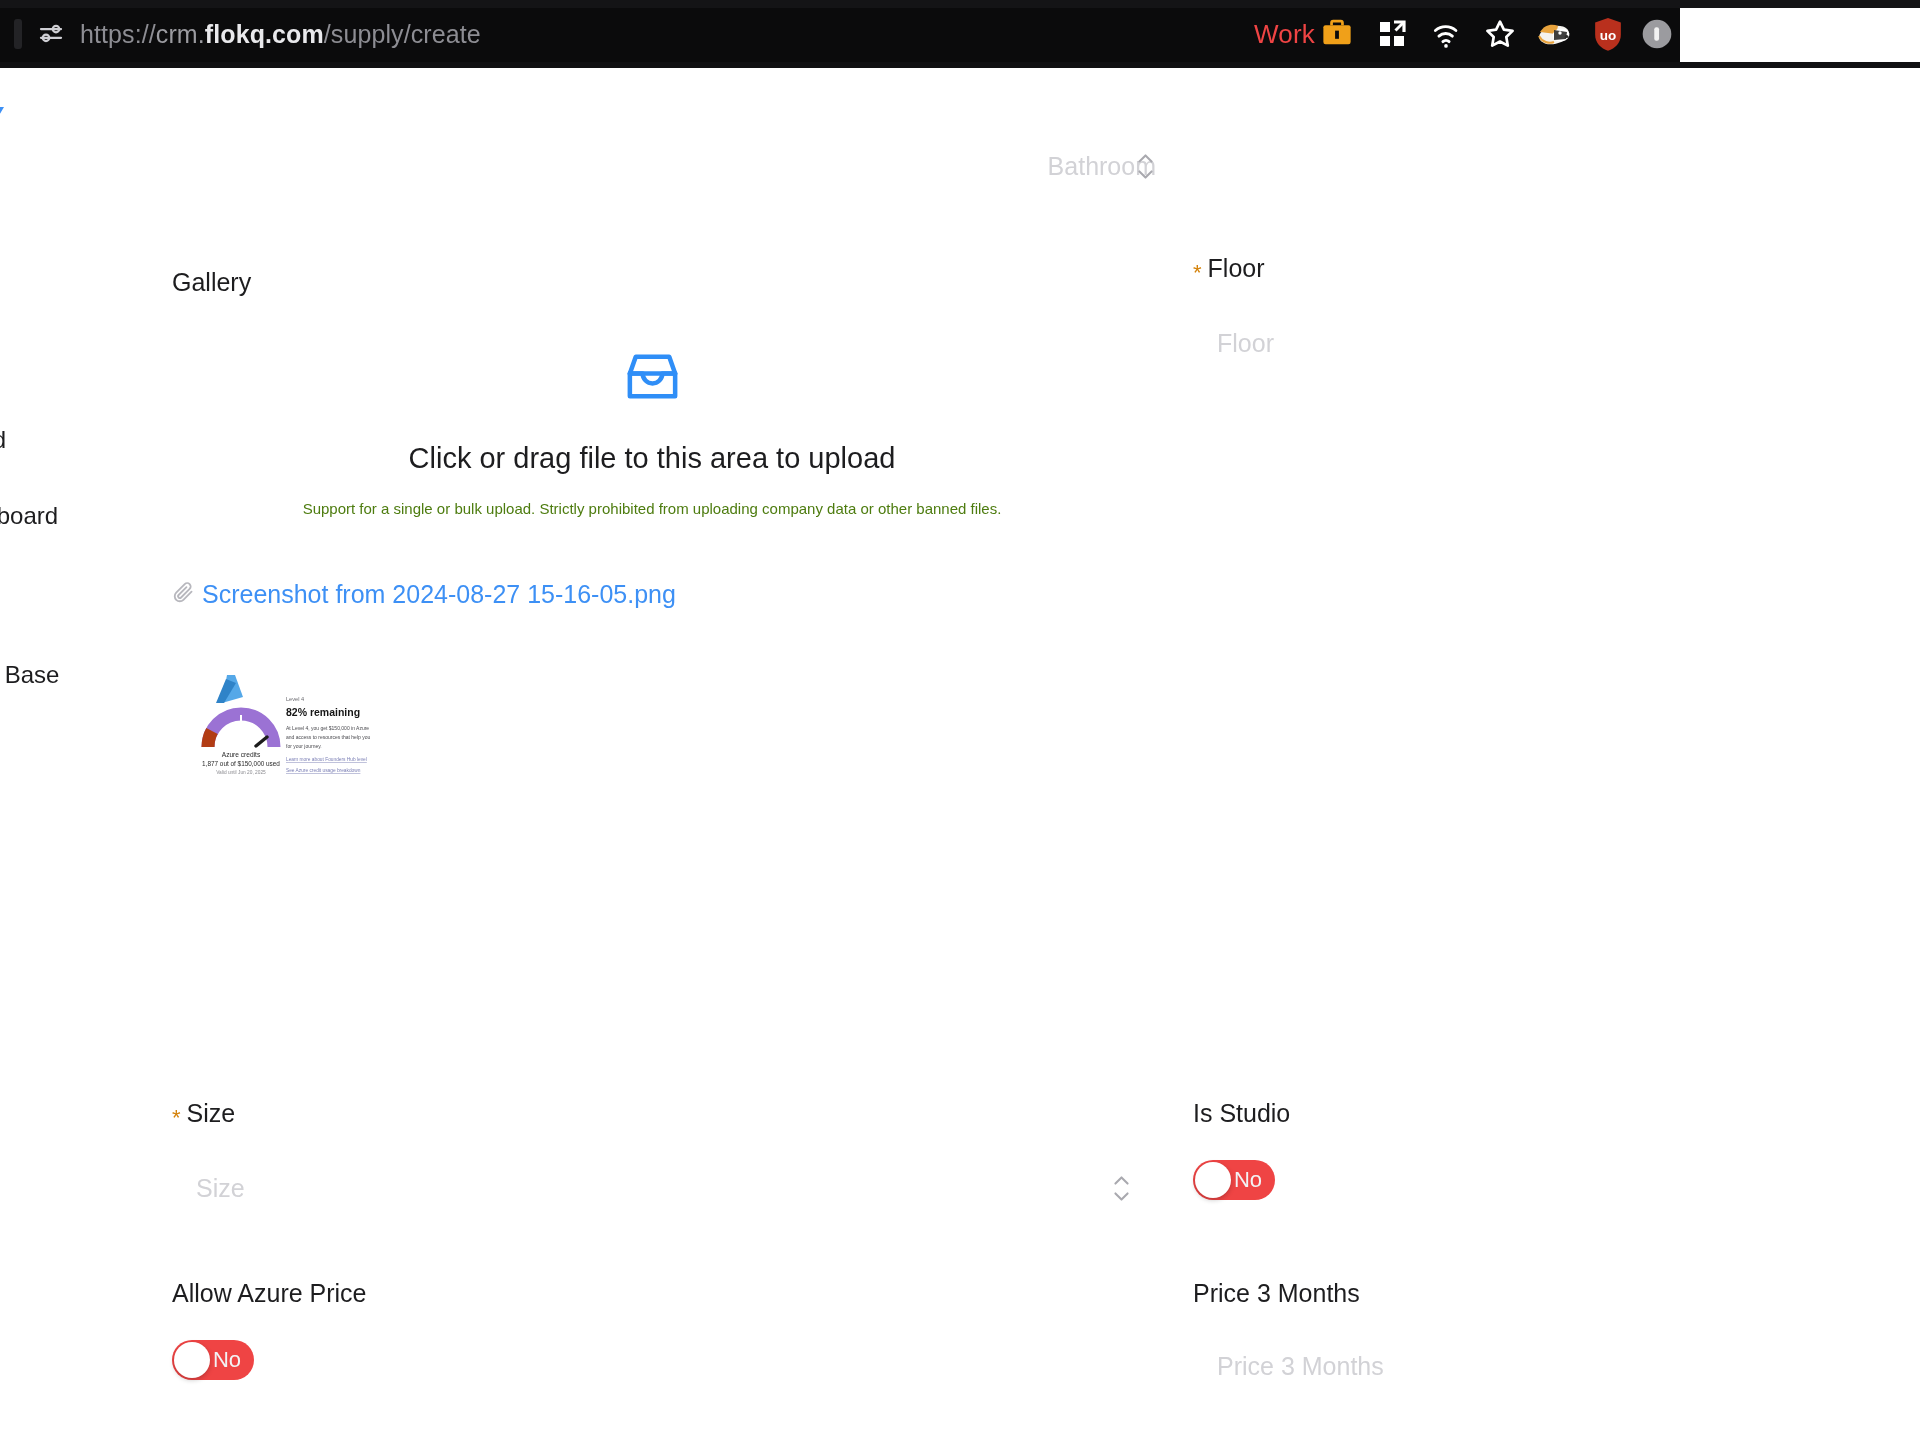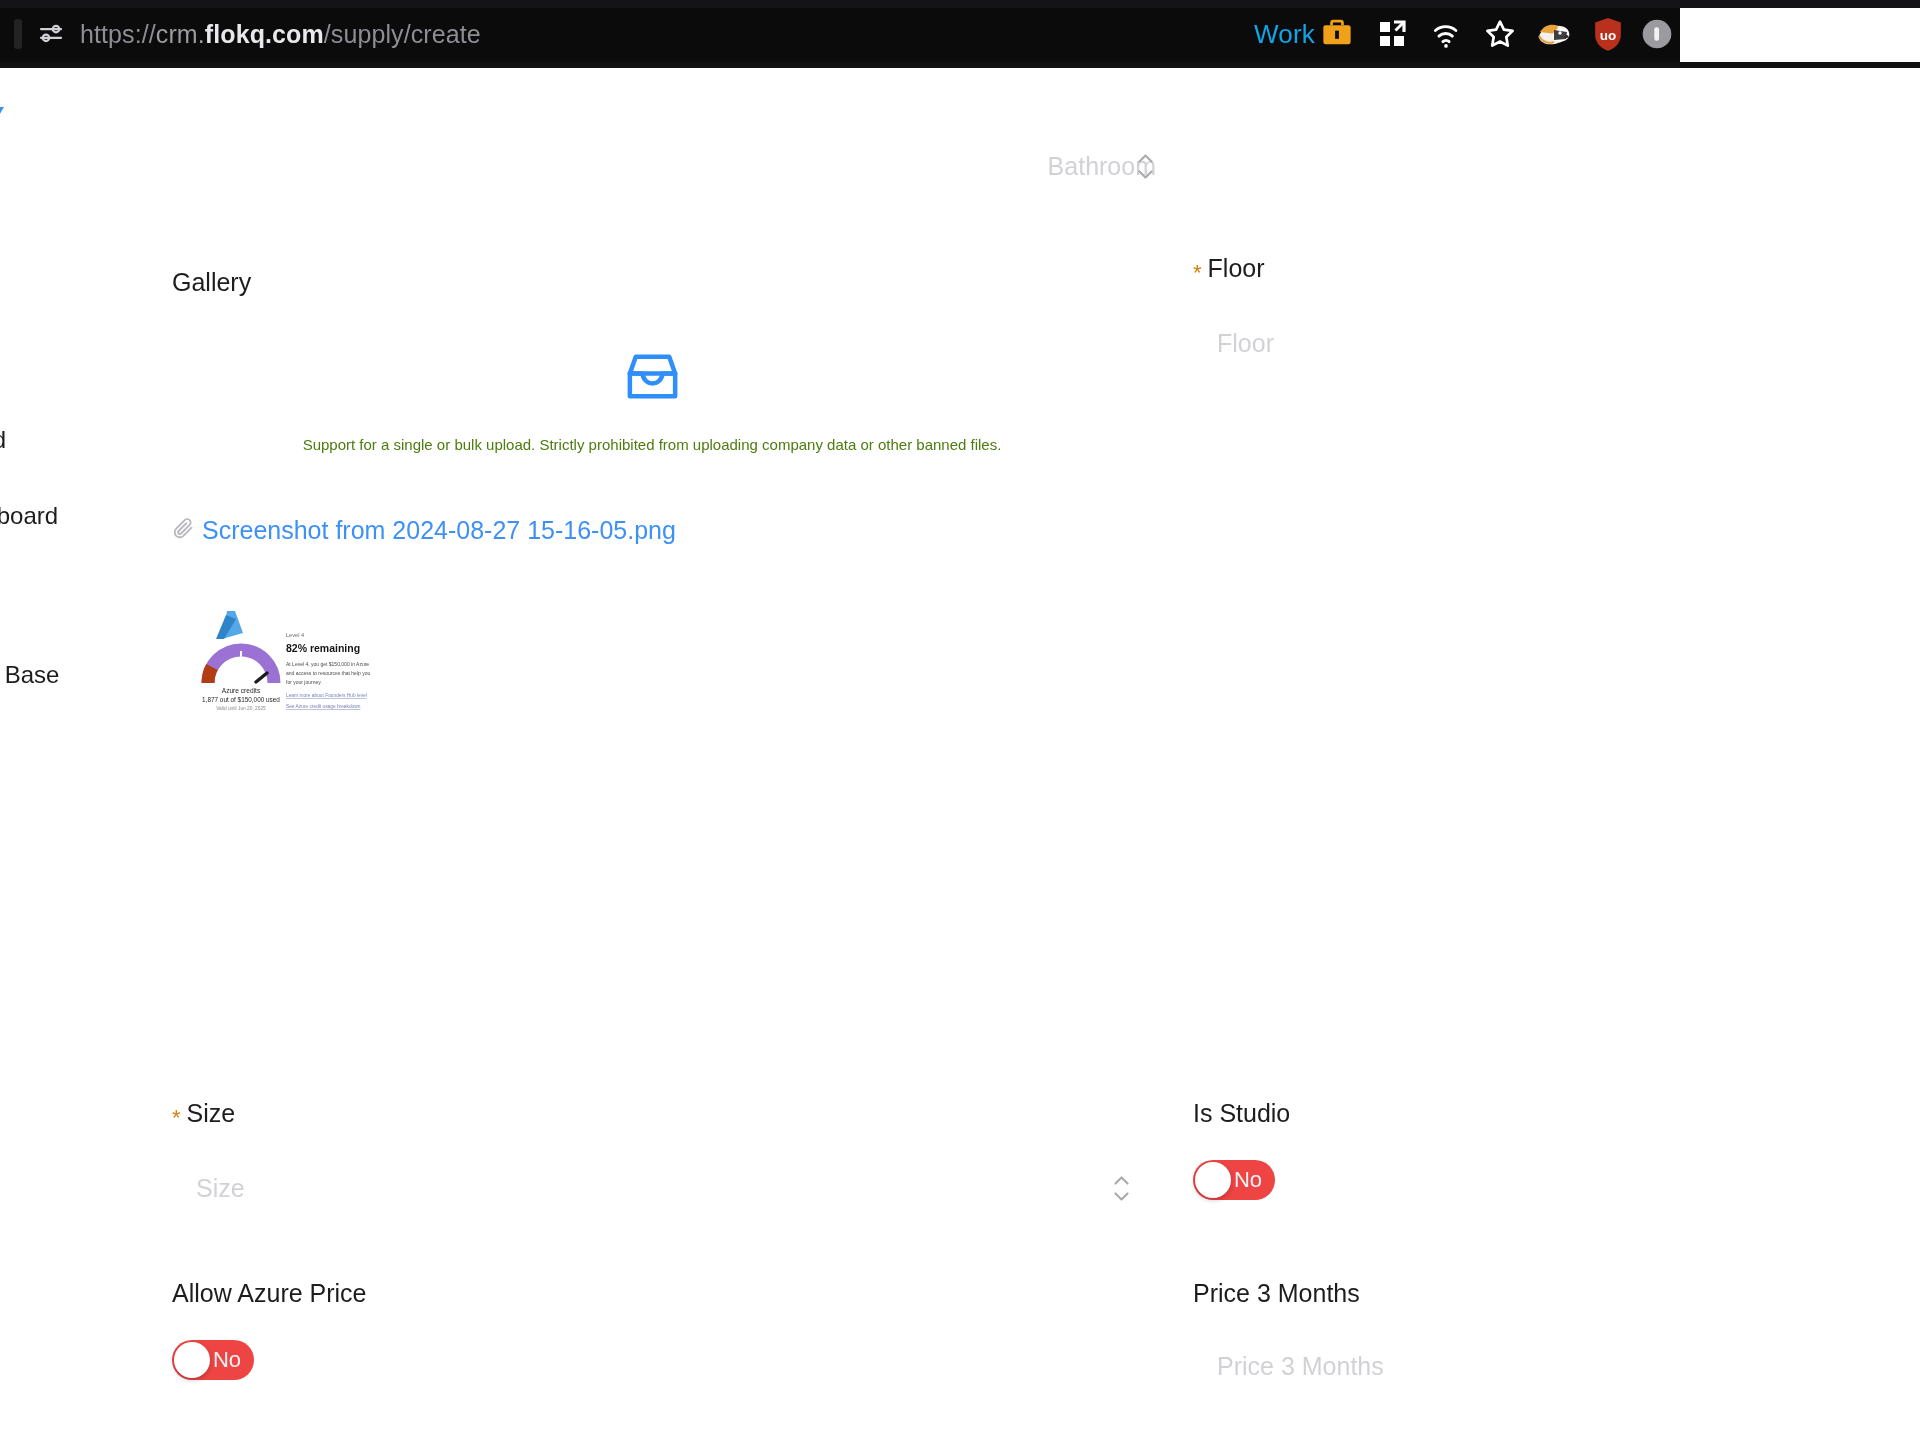--- a/index.html
+++ b/index.html
@@ -44,21 +44,21 @@
 
   .chrome-actions {
     display: flex; align-items: center; height: 56px;
     padding-right: 8px; gap: 2px;
   }
   .work-pill {
     display: flex; align-items: center; gap: 5px;
     padding: 3px 10px 3px 12px;
     border-radius: 6px;
   }
-  .work-label { color: #0ea5e9; font-size: 26px; letter-spacing: .2px; }
+  .work-label { color: #ef4444; font-size: 26px; letter-spacing: .2px; }
   .chrome-btn {
     width: 52px; height: 52px;
     display: flex; align-items: center; justify-content: center;
   }
   .avatar-sliver {
     width: 30px; height: 40px; overflow: hidden; margin-left: 6px;
     display: flex; align-items: center;
   }
 
   
@@ -265,20 +265,21 @@
         <div class="field-label">Gallery</div>
 
         <div class="dragger" style="margin-top:48px; width:960px;">
           <span class="dragger-icon">
             <svg width="63" height="63" viewBox="0 0 64 64" fill="none" stroke="#2f8ef7" stroke-width="4.6" stroke-linejoin="round" stroke-linecap="round">
               <path d="M9 29h46v23H9z"></path>
               <path d="M9 29l6-17h34l6 17"></path>
               <path d="M9 29h13a10 10 0 0 0 20 0h13" stroke-width="4.6"></path>
             </svg>
           </span>
+          <div class="dragger-title">Click or drag file to this area to upload</div>
           <div class="dragger-hint">Support for a single or bulk upload. Strictly prohibited from uploading company data or other banned files.</div>
         </div>
 
         <div class="file-row">
           <span>
             <svg width="23" height="23" viewBox="0 0 24 24" fill="none" stroke="#b7b7bd" stroke-width="1.9" stroke-linecap="round">
               <path d="M20.4 11.1l-8.5 8.5a5.3 5.3 0 0 1-7.5-7.5l8.9-8.9a3.6 3.6 0 0 1 5.1 5.1l-8.9 8.9a1.8 1.8 0 0 1-2.6-2.6l8.2-8.2"></path>
             </svg>
           </span>
           <span class="file-name">Screenshot from 2024-08-27 15-16-05.png</span>

